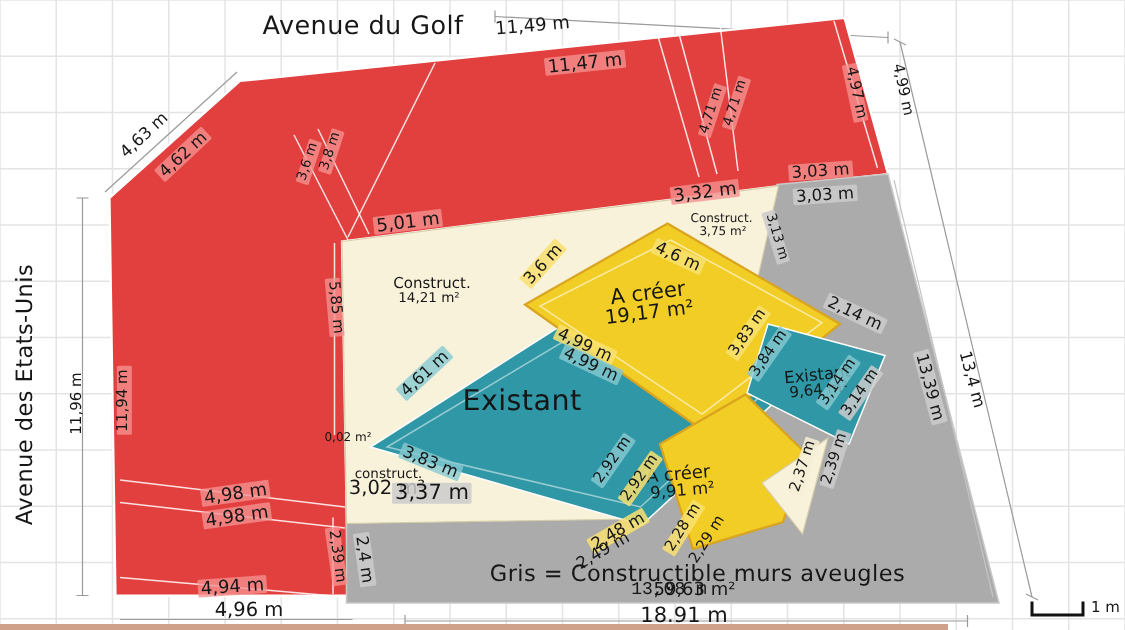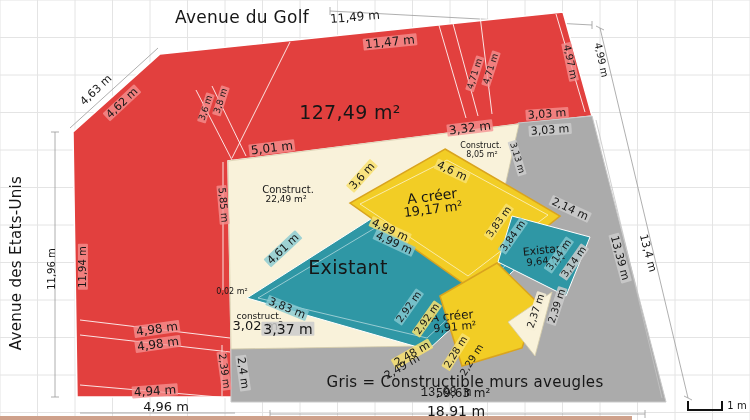--- a/index.html
+++ b/index.html
@@ -98,35 +98,34 @@
     </g>
     <path d="M596,120 L662,398" stroke="#c4c4c4" stroke-width="0.8" fill="none"></path>
 
     <rect x="0" y="416" width="632" height="4" fill="#cfa18b"></rect>
     <path d="M688,401 L688,410 L722,410 L722,401" stroke="#111" stroke-width="2" fill="none"></path>
   </svg>
 
   <div id="labels-layer">
       <div class="lbl bg-none title" style="left: 242px; top: 18px; font-size: 17px; transform: translate(-50%, -50%) rotate(0deg);">Avenue du Golf</div>
       <div class="lbl bg-none title" style="left: 17px; top: 263px; font-size: 15px; transform: translate(-50%, -50%) rotate(-90deg);">Avenue des Etats-Unis</div>
-      <div class="lbl bg-none title" style="left: 350px; top: 113px; font-size: 19px; transform: translate(-50%, -50%) rotate(0deg);">127,49 m²</div>
       <div class="lbl bg-none title" style="left: 465px; top: 383px; font-size: 15px; transform: translate(-50%, -50%) rotate(0deg); text-align: right;">Gris = Constructible murs aveugles</div>
       <div class="lbl bg-none" style="left: 446px; top: 393px; font-size: 12px; transform: translate(-50%, -50%) rotate(0deg); font-family: Liberation Mono, monospace;">13,08 m</div>
       <div class="lbl bg-none" style="left: 463px; top: 393px; font-size: 12px; transform: translate(-50%, -50%) rotate(0deg);">59,63 m²</div>
       <div class="lbl bg-none title" style="left: 348px; top: 268px; font-size: 19px; transform: translate(-50%, -50%) rotate(0deg);">Existant</div>
       <div class="lbl bg-none" style="left: 432px; top: 196px; font-size: 14px; transform: translate(-50%, -50%) rotate(-7deg);">A créer</div>
       <div class="lbl bg-none" style="left: 433px; top: 209px; font-size: 13px; transform: translate(-50%, -50%) rotate(-7deg);">19,17 m²</div>
       <div class="lbl bg-none" style="left: 545px; top: 250px; font-size: 11px; transform: translate(-50%, -50%) rotate(-6deg);">Existant</div>
       <div class="lbl bg-none" style="left: 546px; top: 261px; font-size: 10px; transform: translate(-50%, -50%) rotate(-6deg);">9,64 m²</div>
       <div class="lbl bg-none" style="left: 452px; top: 316px; font-size: 12px; transform: translate(-50%, -50%) rotate(-5deg);">A créer</div>
       <div class="lbl bg-none" style="left: 455px; top: 327px; font-size: 11px; transform: translate(-50%, -50%) rotate(-5deg);">9,91 m²</div>
       <div class="lbl bg-none" style="left: 288px; top: 190px; font-size: 10px; transform: translate(-50%, -50%) rotate(0deg);">Construct.</div>
-      <div class="lbl bg-none" style="left: 286px; top: 200px; font-size: 9px; transform: translate(-50%, -50%) rotate(0deg);">22,49 m²</div>
+      <div class="lbl bg-none" style="left: 286px; top: 200px; font-size: 9px; transform: translate(-50%, -50%) rotate(0deg);">14,21 m²</div>
       <div class="lbl bg-none" style="left: 481px; top: 146px; font-size: 8px; transform: translate(-50%, -50%) rotate(0deg);">Construct.</div>
-      <div class="lbl bg-none" style="left: 482px; top: 155px; font-size: 8px; transform: translate(-50%, -50%) rotate(0deg);">8,05 m²</div>
+      <div class="lbl bg-none" style="left: 482px; top: 155px; font-size: 8px; transform: translate(-50%, -50%) rotate(0deg);">3,75 m²</div>
       <div class="lbl bg-none" style="left: 259px; top: 317px; font-size: 9px; transform: translate(-50%, -50%) rotate(0deg);">construct.</div>
       <div class="lbl bg-none" style="left: 258px; top: 326px; font-size: 13px; transform: translate(-50%, -50%) rotate(0deg);">3,02 m²</div>
       <div class="lbl bg-none" style="left: 232px; top: 292px; font-size: 8px; transform: translate(-50%, -50%) rotate(0deg);">0,02 m²</div>
       <div class="lbl bg-none" style="left: 355px; top: 17px; font-size: 12px; transform: translate(-50%, -50%) rotate(-5deg);">11,49 m</div>
       <div class="lbl bg-red" style="left: 390px; top: 42px; font-size: 12px; transform: translate(-50%, -50%) rotate(-6deg);">11,47 m</div>
       <div class="lbl bg-red" style="left: 570px; top: 62px; font-size: 10px; transform: translate(-50%, -50%) rotate(78deg);">4,97 m</div>
       <div class="lbl bg-none" style="left: 601px; top: 60px; font-size: 10px; transform: translate(-50%, -50%) rotate(78deg);">4,99 m</div>
       <div class="lbl bg-none" style="left: 96px; top: 90px; font-size: 11px; transform: translate(-50%, -50%) rotate(-43deg);">4,63 m</div>
       <div class="lbl bg-red" style="left: 122px; top: 103px; font-size: 11px; transform: translate(-50%, -50%) rotate(-43deg);">4,62 m</div>
       <div class="lbl bg-red" style="left: 206px; top: 108px; font-size: 9px; transform: translate(-50%, -50%) rotate(-72deg);">3,6 m</div>

